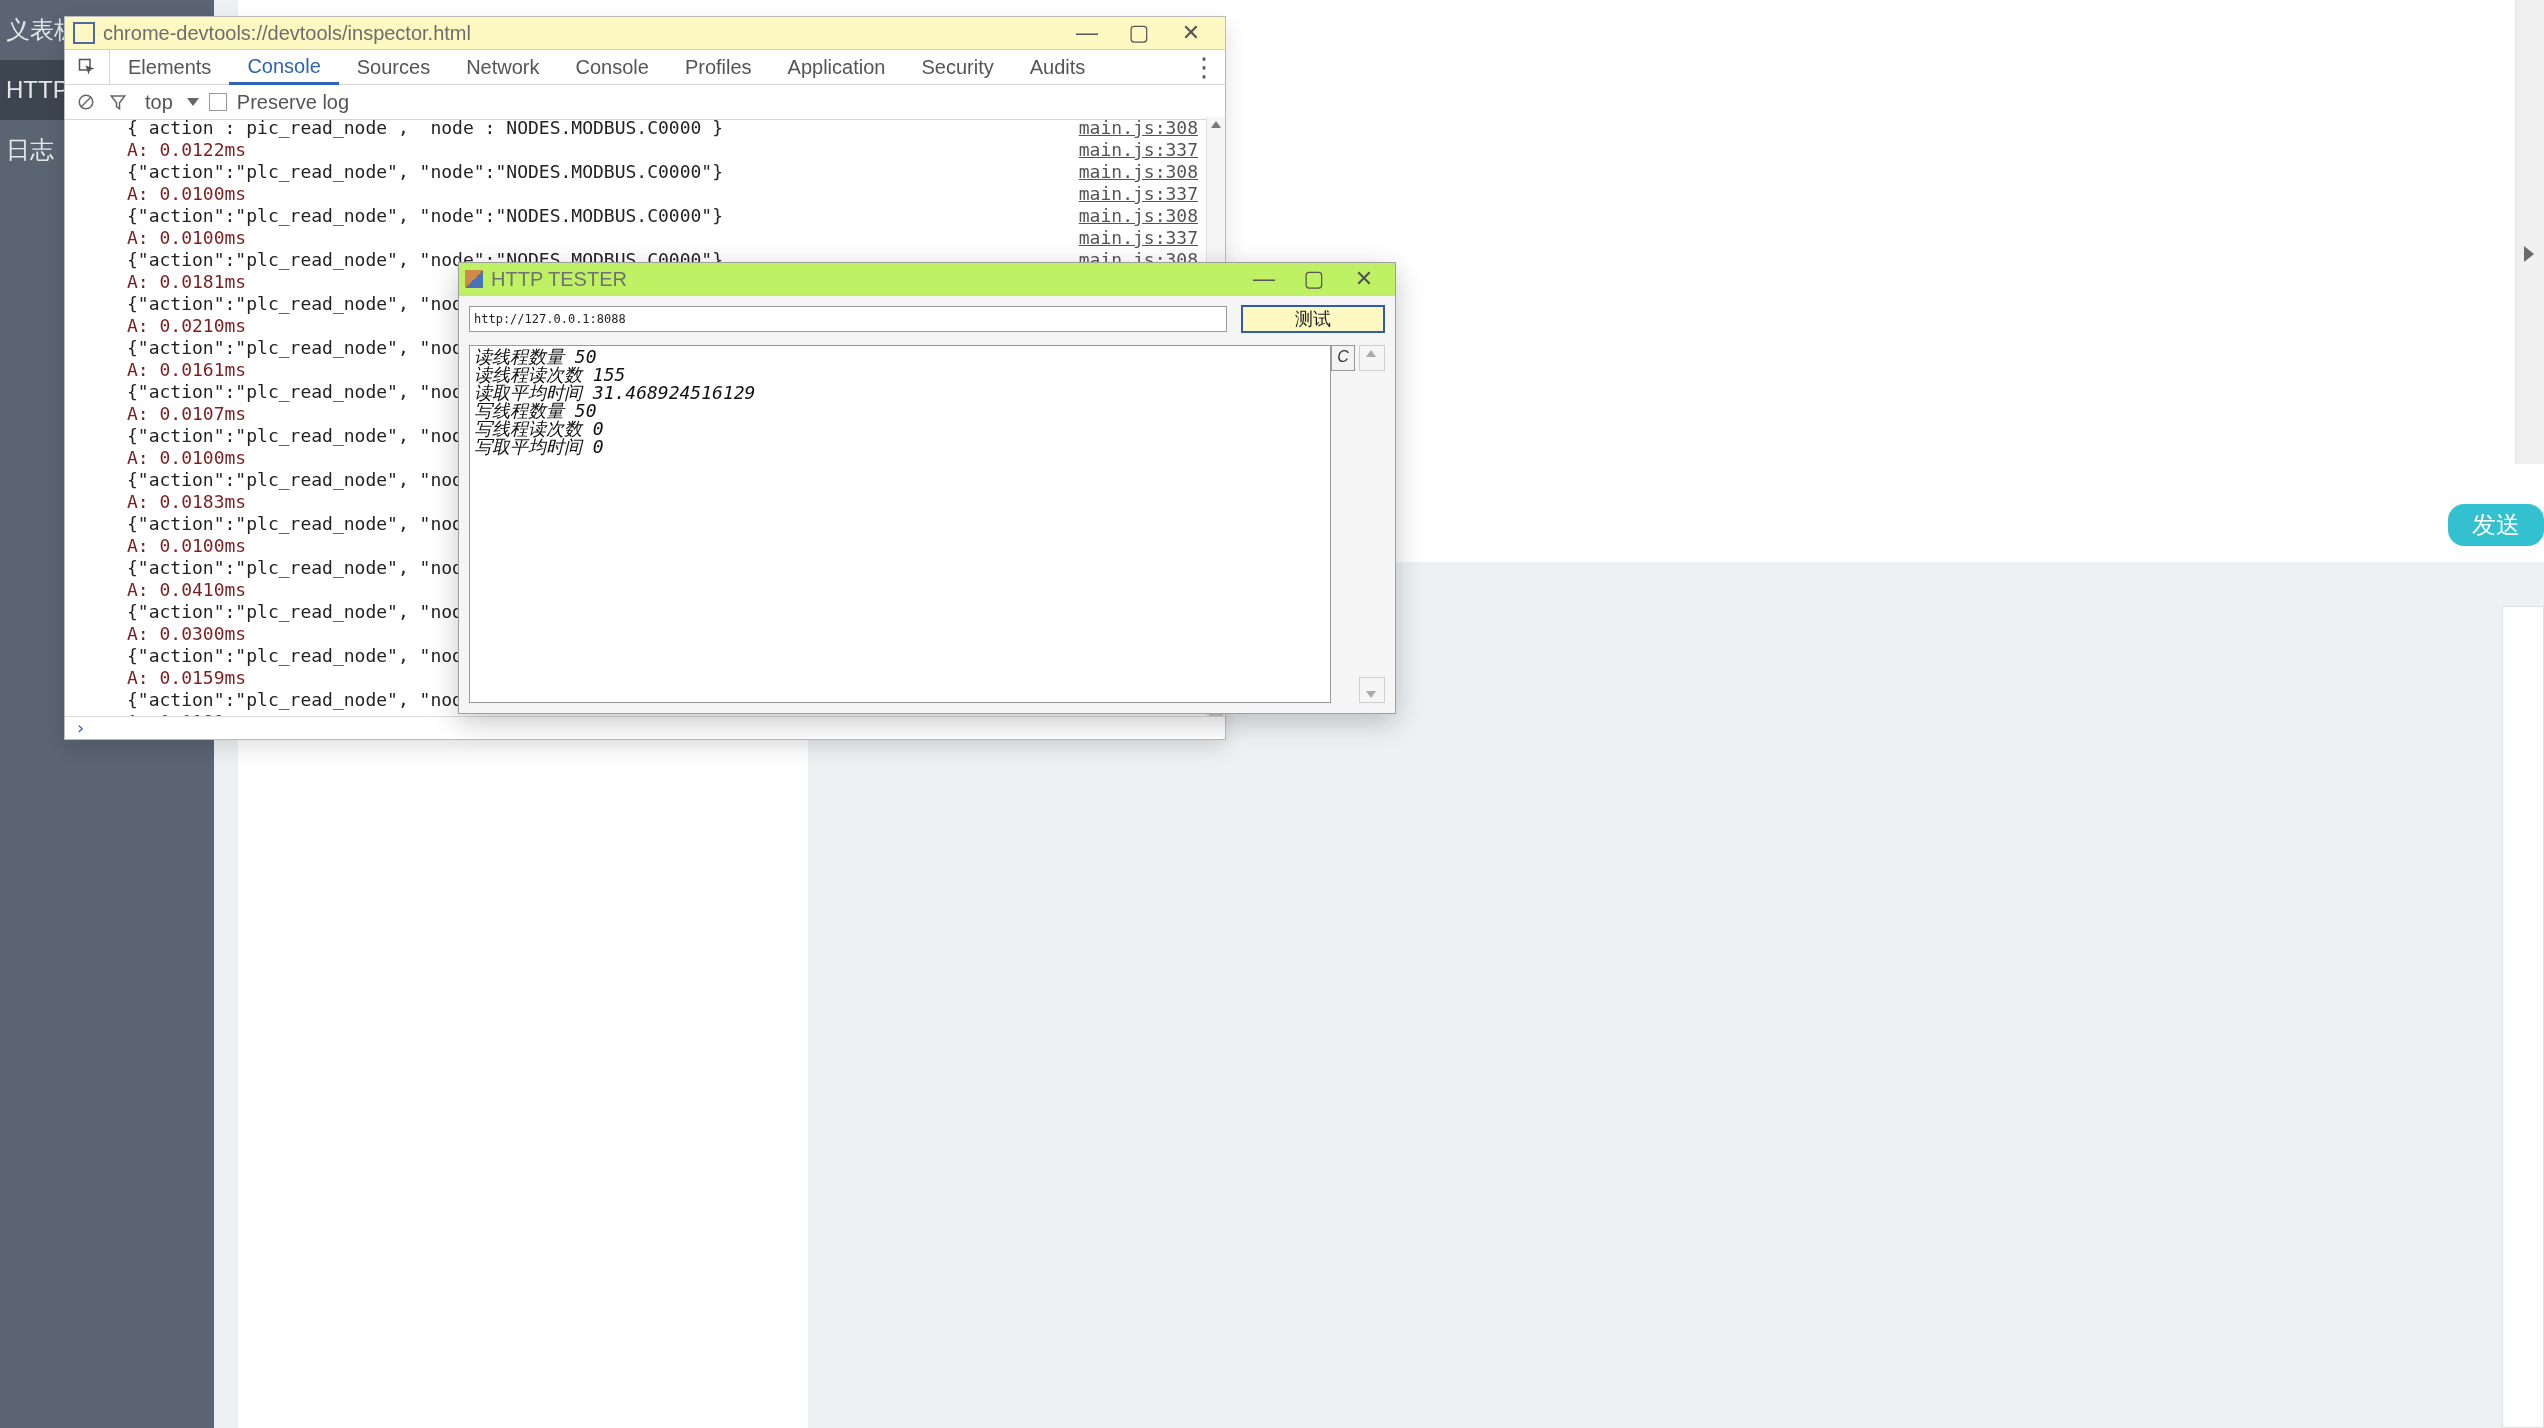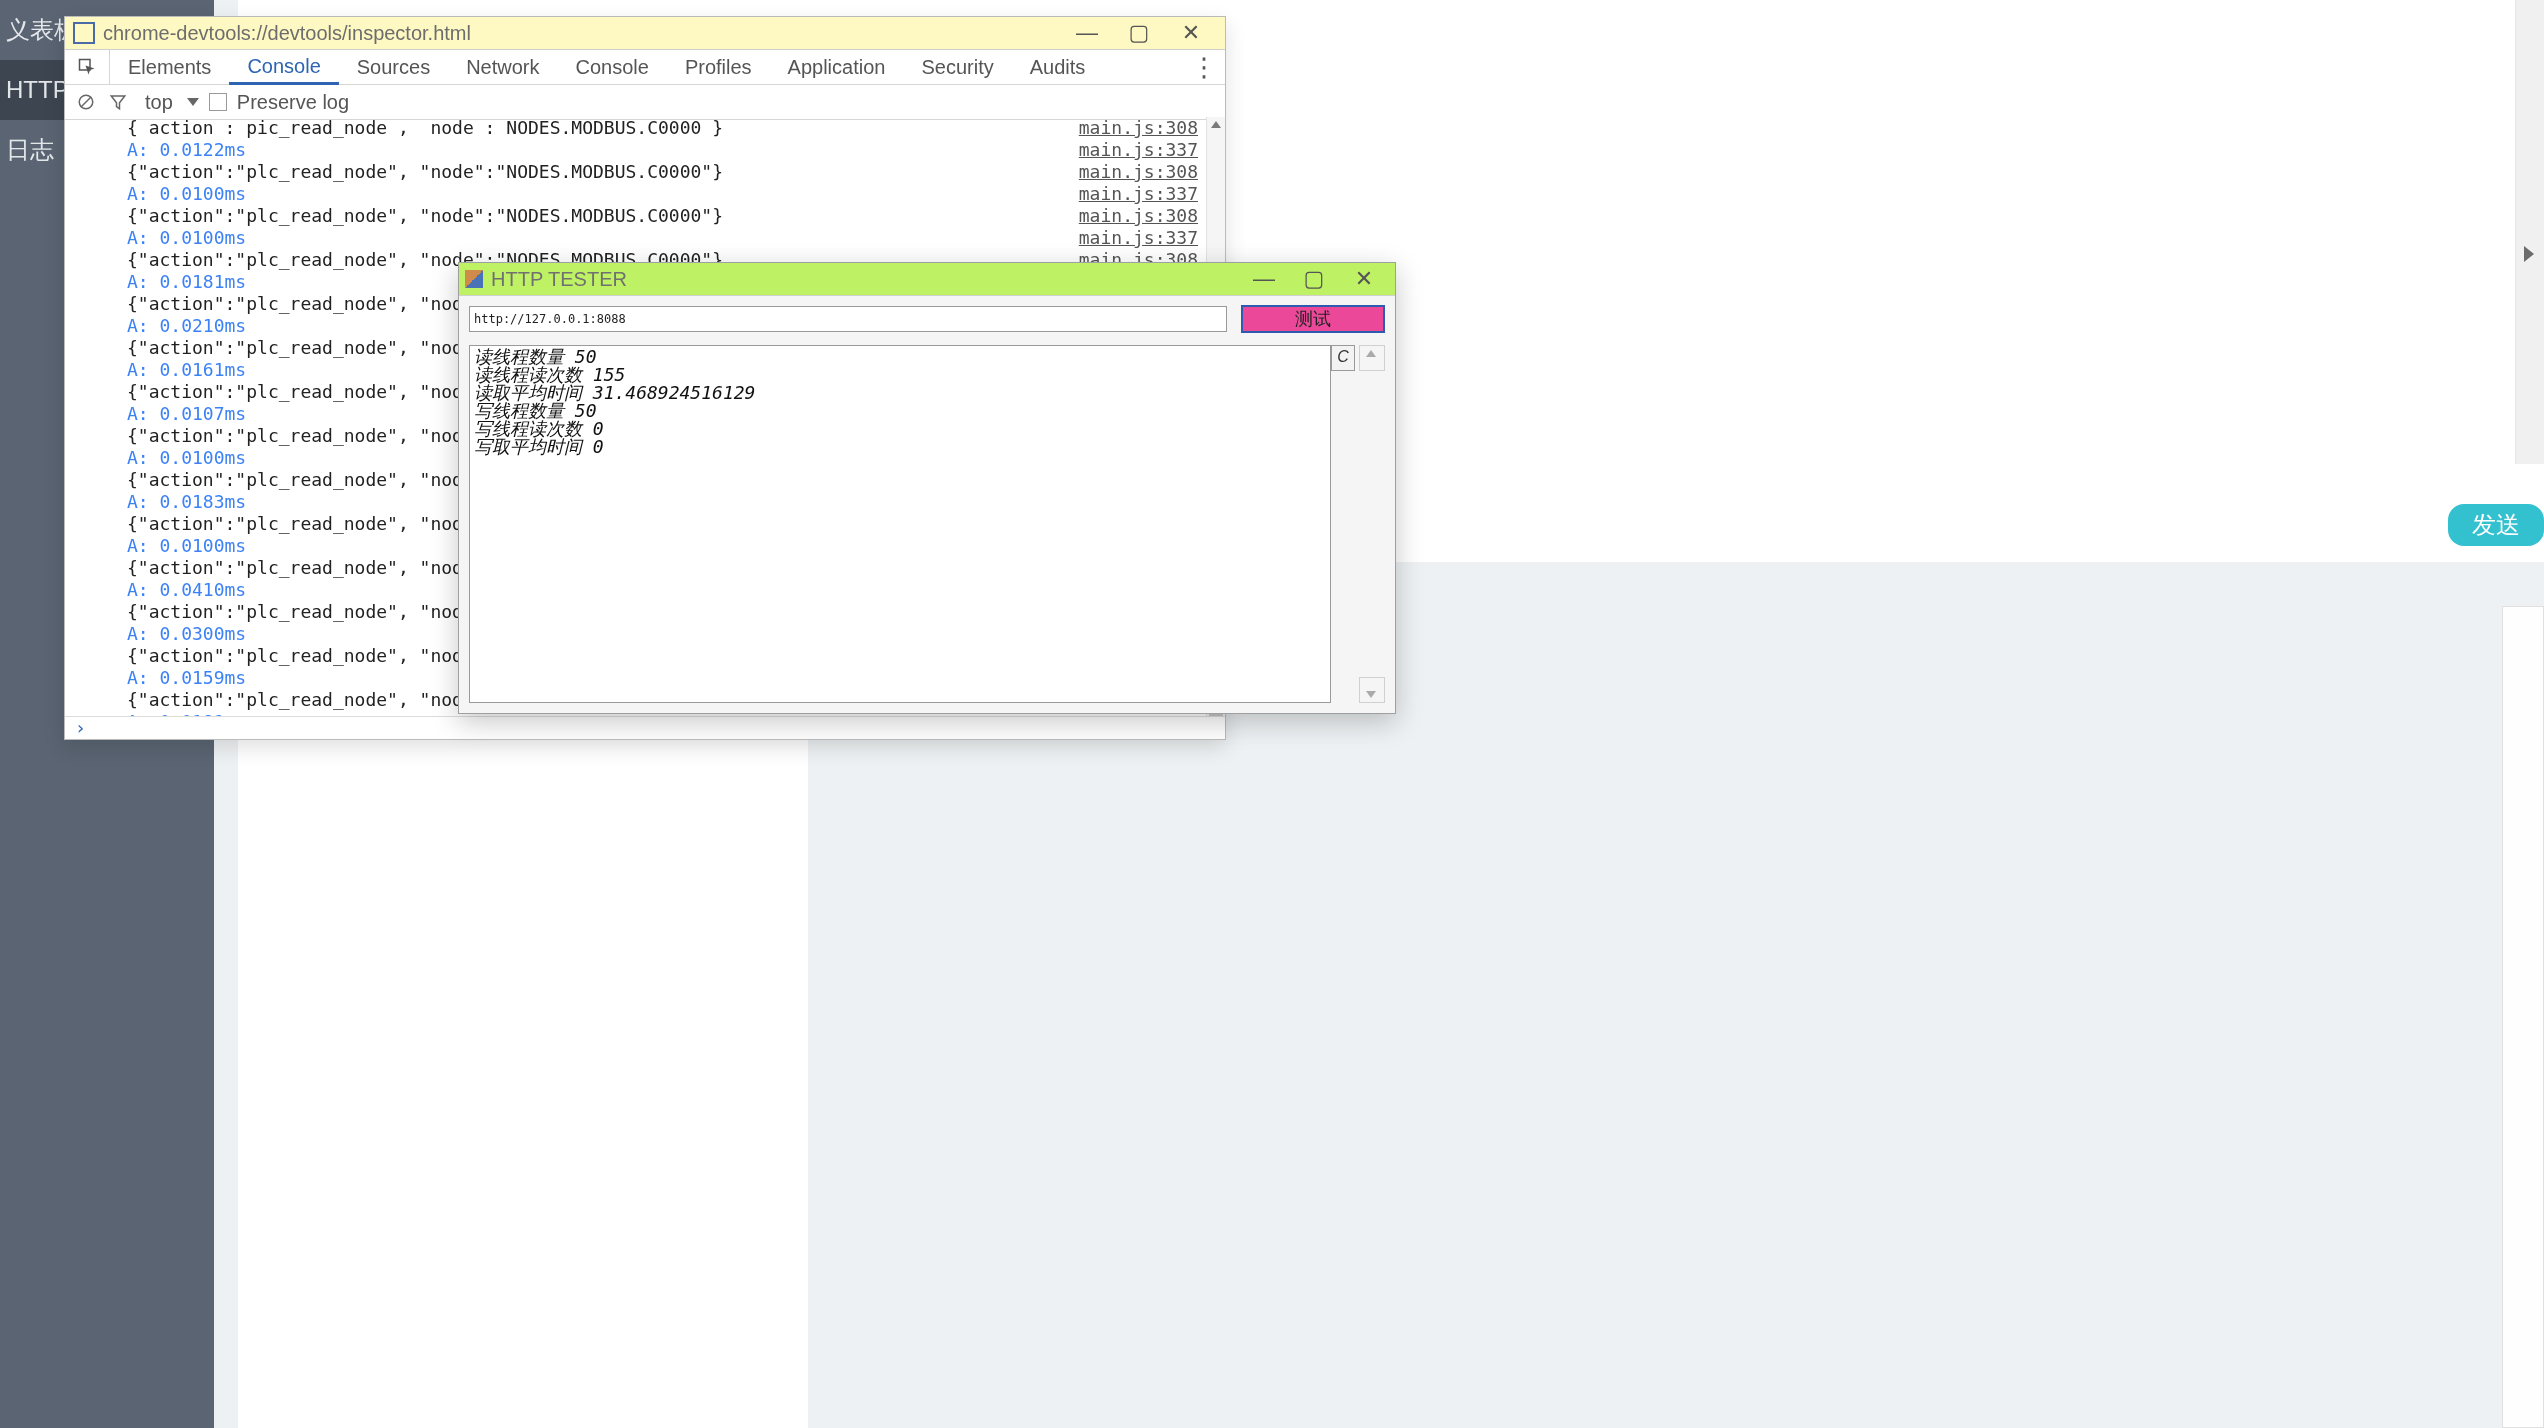--- a/index.html
+++ b/index.html
@@ -209,21 +209,21 @@
     height: 22px;
     margin-left: 34px;
   }
   .dt-log .row .msg { flex: 1 1 auto; overflow: hidden; }
   .dt-log .row .src {
     color: #545454;
     text-decoration: underline;
     padding-right: 8px;
     cursor: pointer;
   }
-  .dt-log .row.timing .msg { color: #3b82f6; }
+  .dt-log .row.timing .msg { color: #7f1d1d; }
   .dt-prompt {
     position: absolute;
     left: 0; bottom: 0;
     height: 22px;
     width: 100%;
     border-top: 1px solid #dcdcdc;
     padding-left: 10px;
     color: #2d64b3;
     font-family: Consolas, monospace;
     font-size: 18px;
@@ -301,21 +301,21 @@
     background: #fff;
     font-family: Consolas, monospace;
     font-size: 12px;
     padding: 0 4px;
     color: #222;
   }
   .tw-test {
     width: 140px;
     height: 24px;
     border: 2px solid #2d5bb0;
-    background: #ec4899;
+    background: #fef9c3;
     font-size: 18px;
     color: #222;
     cursor: pointer;
     display: flex; align-items: center; justify-content: center;
   }
 
   .tw-bodyrow {
     position: absolute;
     left: 10px; right: 10px;
     top: 82px; bottom: 10px;

